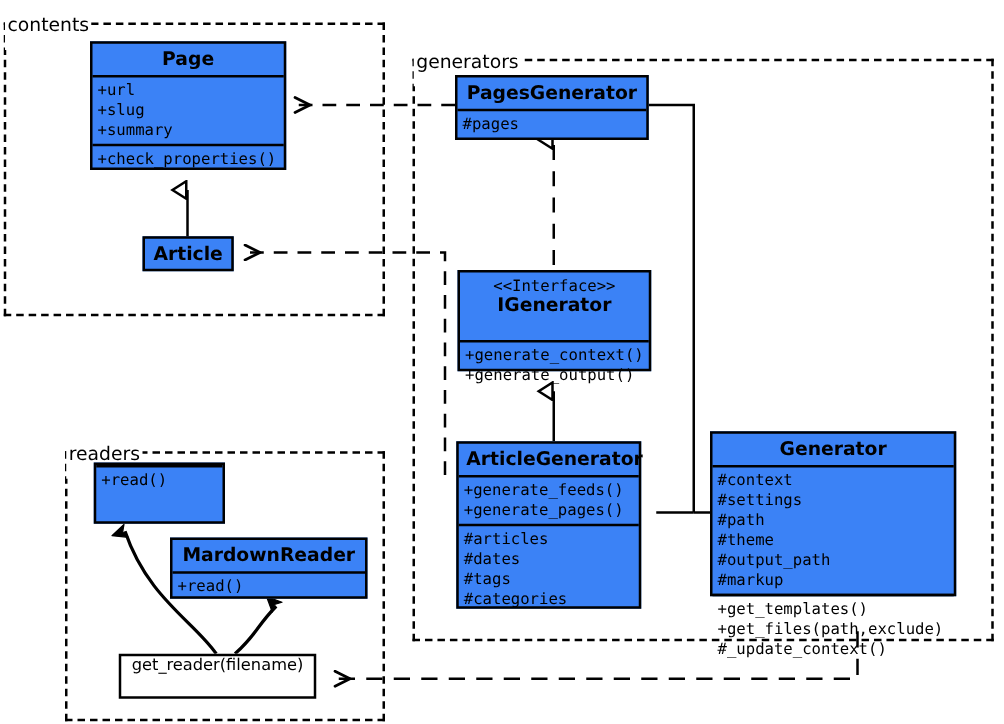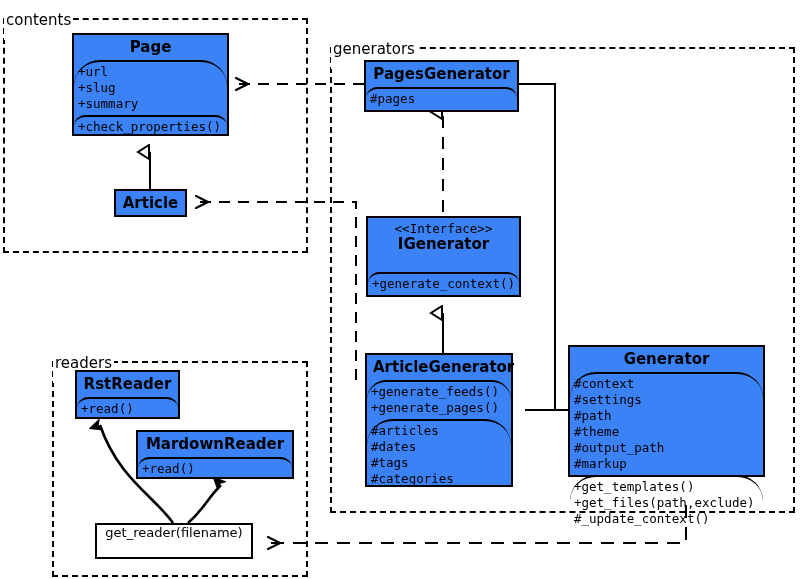--- a/index.html
+++ b/index.html
@@ -15,21 +15,21 @@
 
   
   .cls{position:absolute;border:2px solid #000;background:#3b82f6;box-sizing:border-box;}
   .cls .title{font-weight:bold;text-align:center;font-size:15px;line-height:17px;
               padding:4px 6px;white-space:nowrap;}
   .cls .stereo{text-align:center;font-size:12.5px;line-height:15px;
                padding:3px 6px 0 6px;font-family:"DejaVu Sans Mono","Liberation Mono",monospace;}
   .cls .title.with-stereo{padding-top:0;padding-bottom:19px;}
   .cls .sep{border-top:2px solid #000;}
   .cls .members{font-family:"DejaVu Sans Mono","Liberation Mono",monospace;
-                font-size:12.5px;line-height:16px;padding:2px 4px 3px 4px;border-radius:26px;}
+                font-size:12.5px;line-height:16px;padding:2px 4px 3px 4px;}
   .cls .members div{white-space:nowrap;}
   .plainbox{position:absolute;border:2px solid #000;background:#fff;box-sizing:border-box;
             display:flex;align-items:flex-start;justify-content:center;
             font-size:13px;font-family:"DejaVu Sans","Liberation Sans",sans-serif;}
 </style>
 </head>
 <body>
 
 <div id="canvas">
 
@@ -124,20 +124,21 @@
     <div class="members sep">
       <div>#pages</div>
     </div>
   </div>
 
   <div class="cls" style="left:366px;top:216px;width:155px;height:81px;">
     <div class="stereo">&lt;&lt;Interface&gt;&gt;</div>
     <div class="title with-stereo">IGenerator</div>
     <div class="members sep">
       <div>+generate_context()</div>
+      <div>+generate_output()</div>
     </div>
   </div>
 
   <div class="cls" style="left:365px;top:353px;width:148px;height:134px;">
     <div class="title">ArticleGenerator</div>
     <div class="members sep">
       <div>+generate_feeds()</div>
       <div>+generate_pages()</div>
     </div>
     <div class="members sep">
@@ -159,21 +160,20 @@
       <div>#markup</div>
     </div>
     <div class="members sep">
       <div>+get_templates()</div>
       <div>+get_files(path,exclude)</div>
       <div>#_update_context()</div>
     </div>
   </div>
 
   <div class="cls" style="left:75px;top:370px;width:105px;height:49px;">
-    <div class="title">RstReader</div>
     <div class="members sep">
       <div>+read()</div>
     </div>
   </div>
 
   <div class="cls" style="left:136px;top:430px;width:158px;height:49px;">
     <div class="title">MardownReader</div>
     <div class="members sep">
       <div>+read()</div>
     </div>

